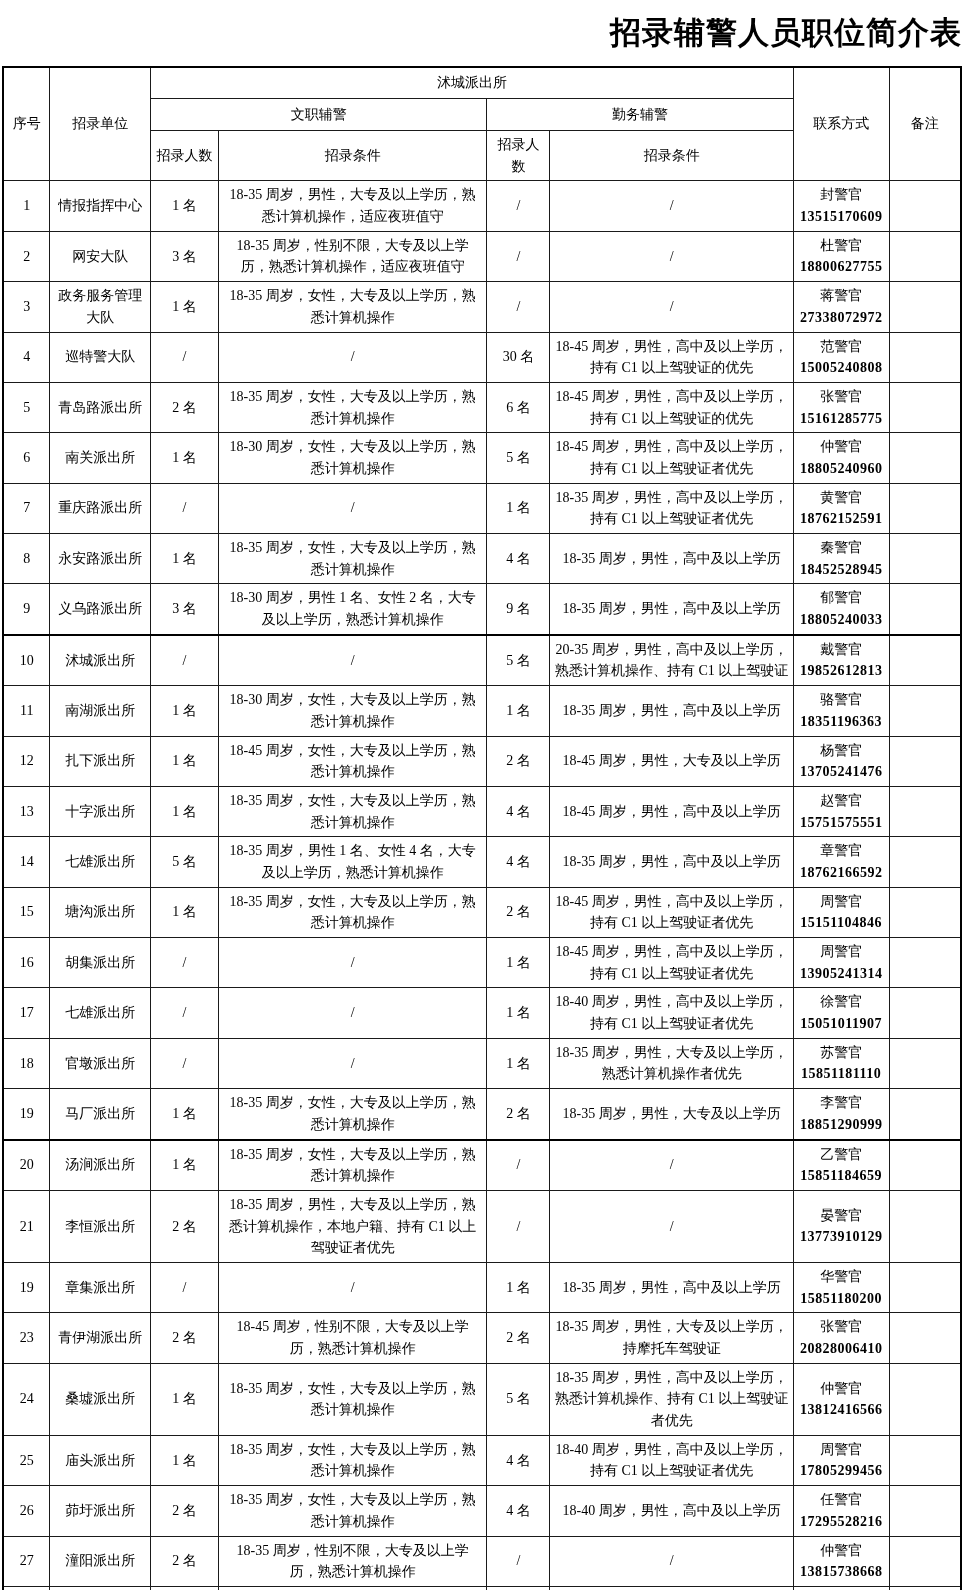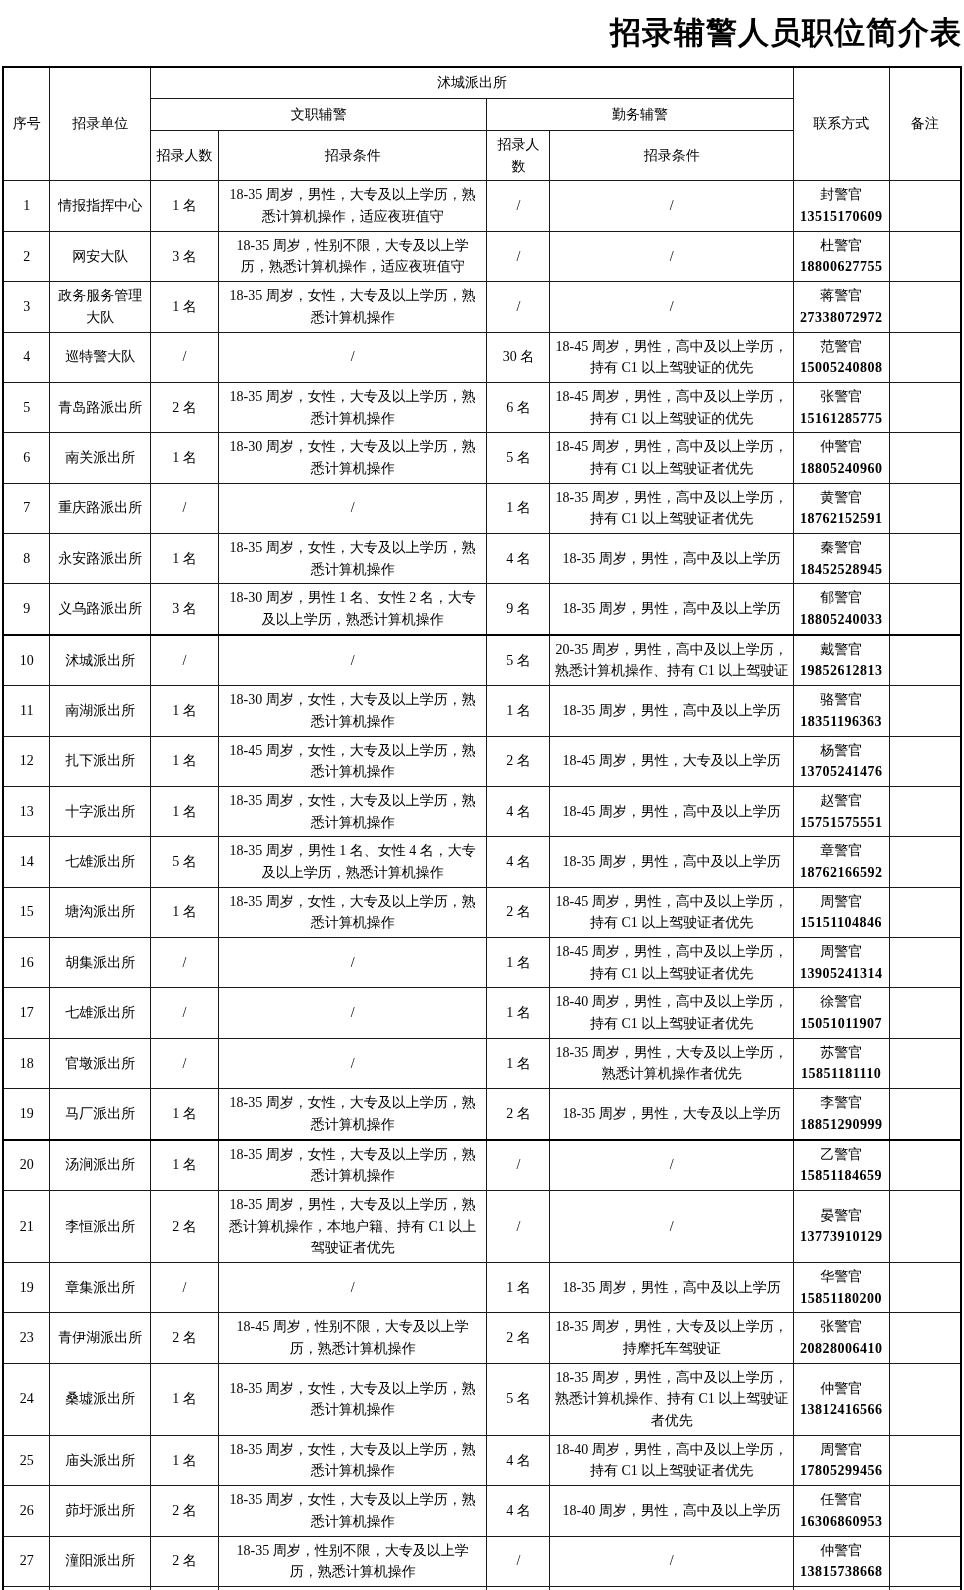--- a/index.html
+++ b/index.html
@@ -403,21 +403,21 @@
   </tr>
         <tr>
     <td class="num">26</td>
     <td class="unit">茆圩派出所</td>
     <td class="cnt">2 名</td>
     <td class="cond">18-35 周岁，女性，大专及以上学历，熟悉计算机操作</td>
     <td class="cnt">4 名</td>
     <td class="cond">18-40 周岁，男性，高中及以上学历</td>
     <td class="contact">
       <span class="cname">任警官</span>
-      <span class="cphone">16306860953</span>
+      <span class="cphone">17295528216</span>
     </td>
     <td class="remark"></td>
   </tr>
         <tr>
     <td class="num">27</td>
     <td class="unit">潼阳派出所</td>
     <td class="cnt">2 名</td>
     <td class="cond">18-35 周岁，性别不限，大专及以上学历，熟悉计算机操作</td>
     <td class="cnt slash">/</td>
     <td class="cond slash">/</td>

